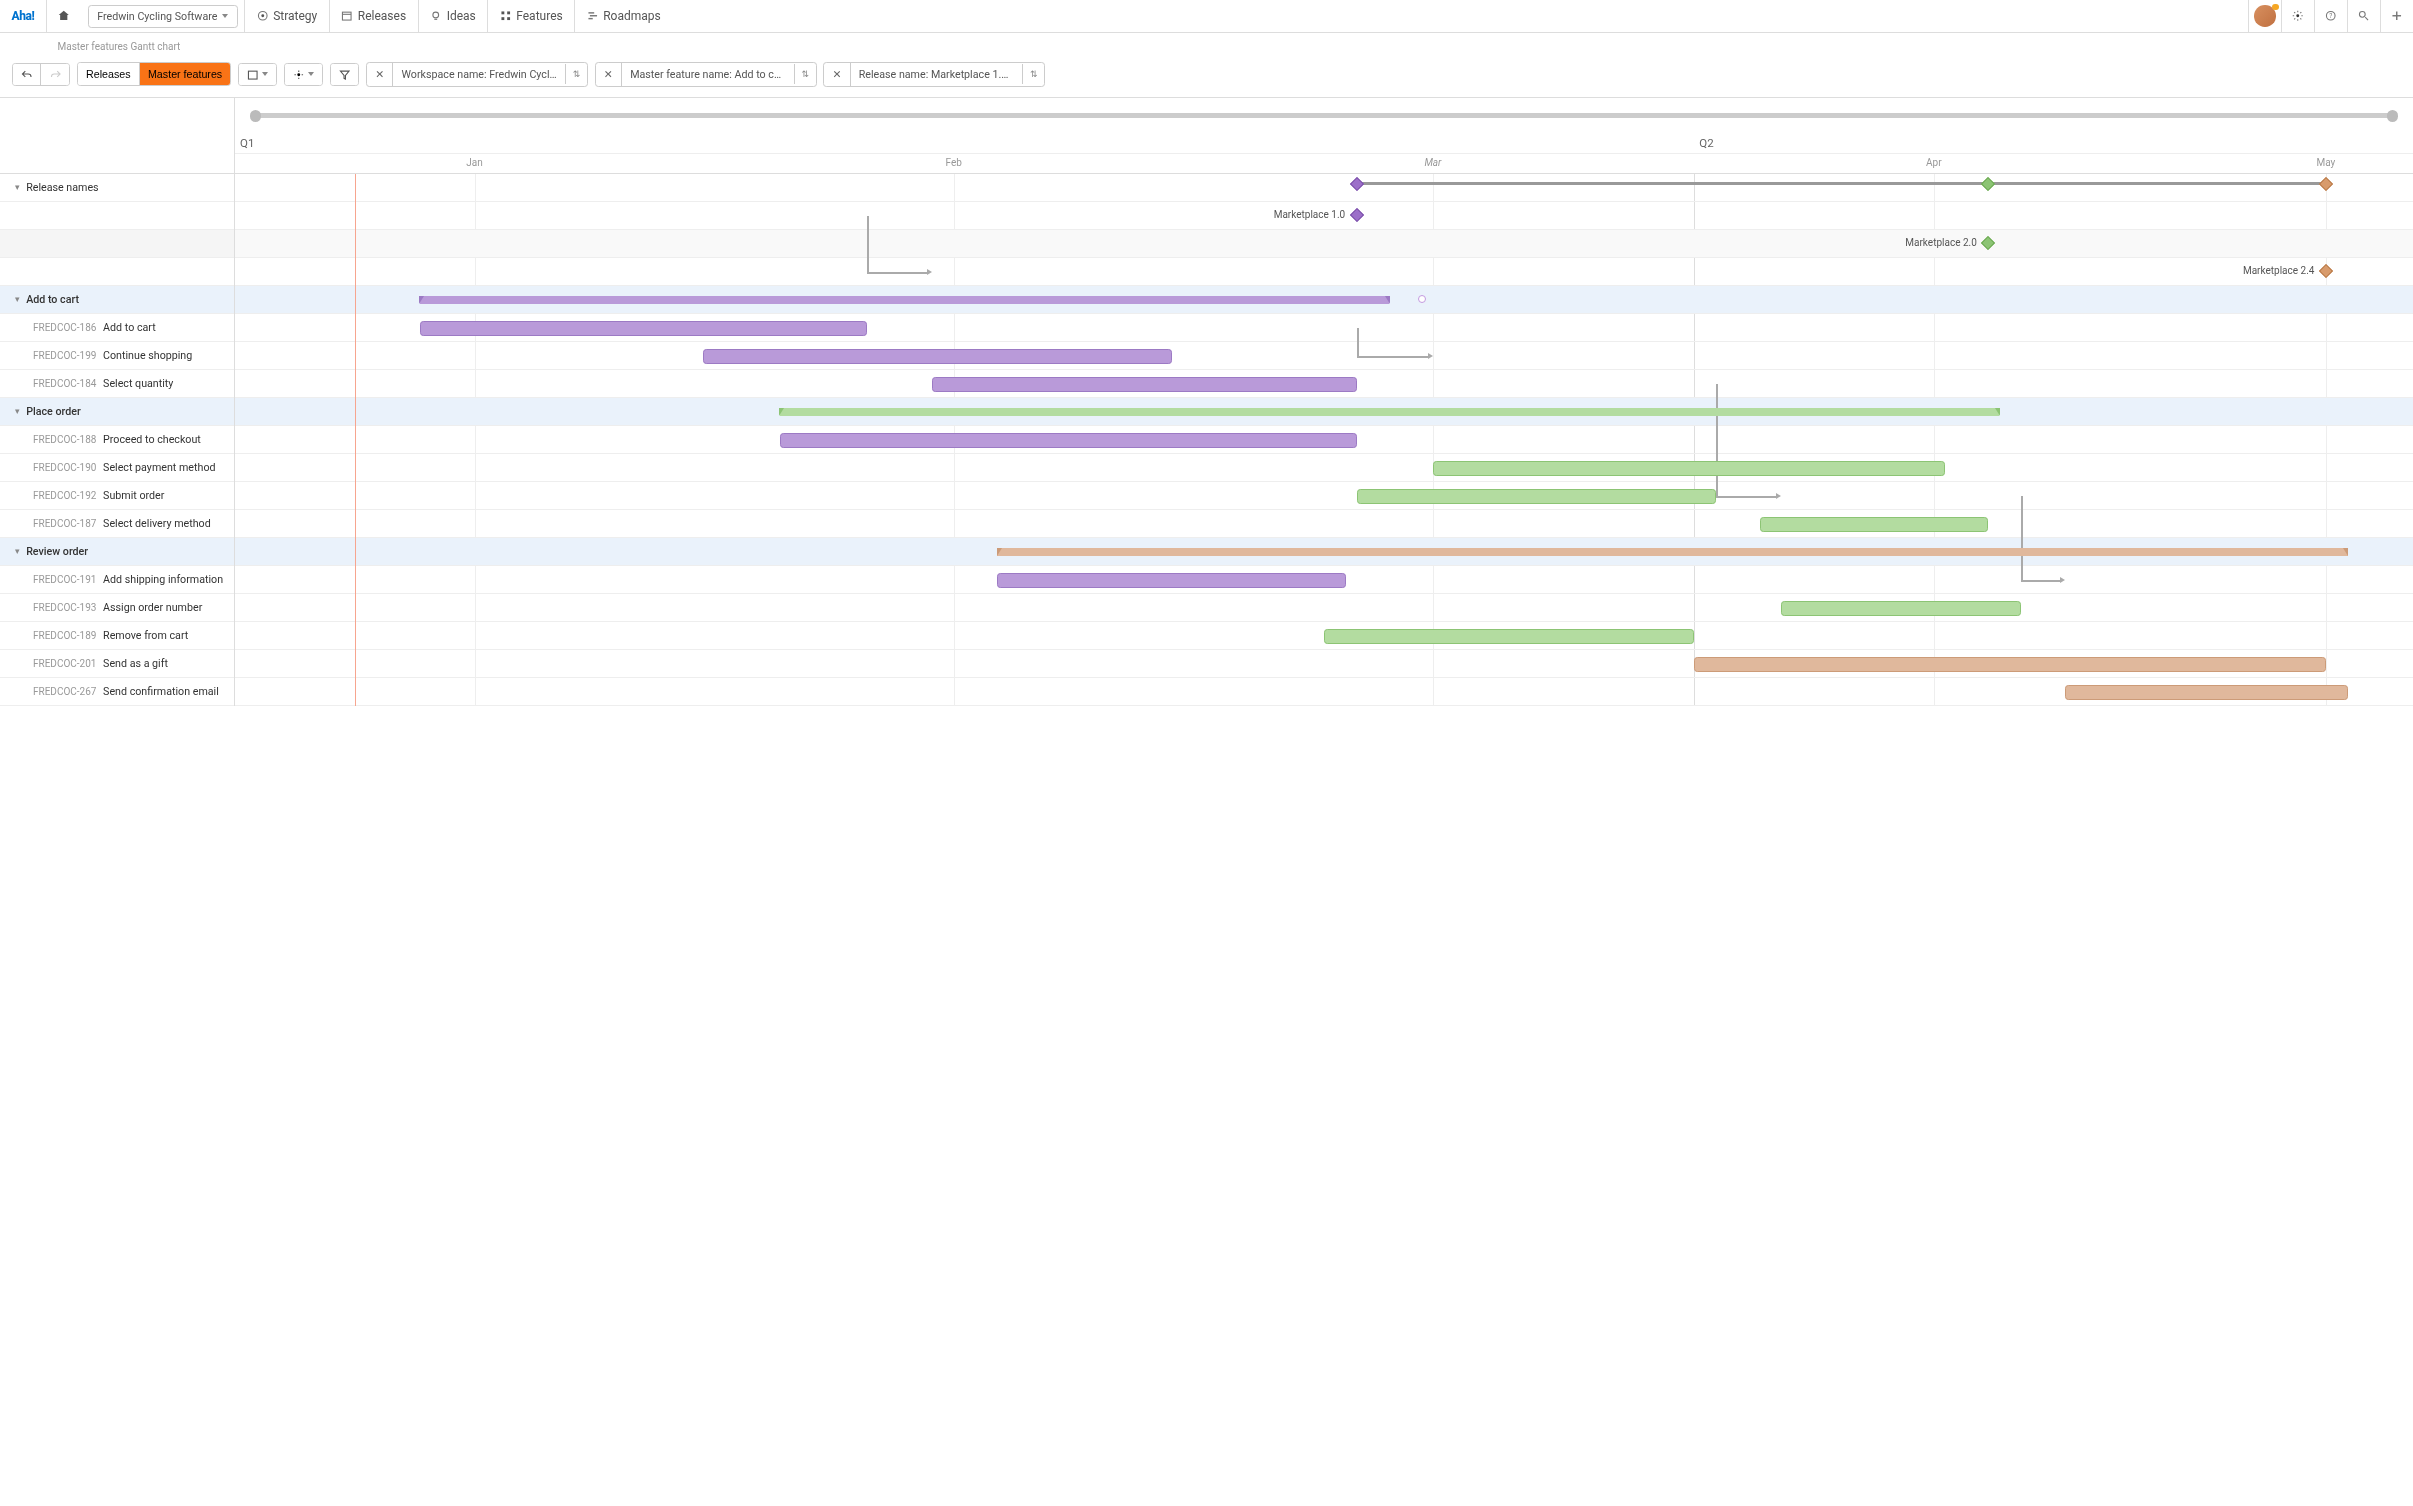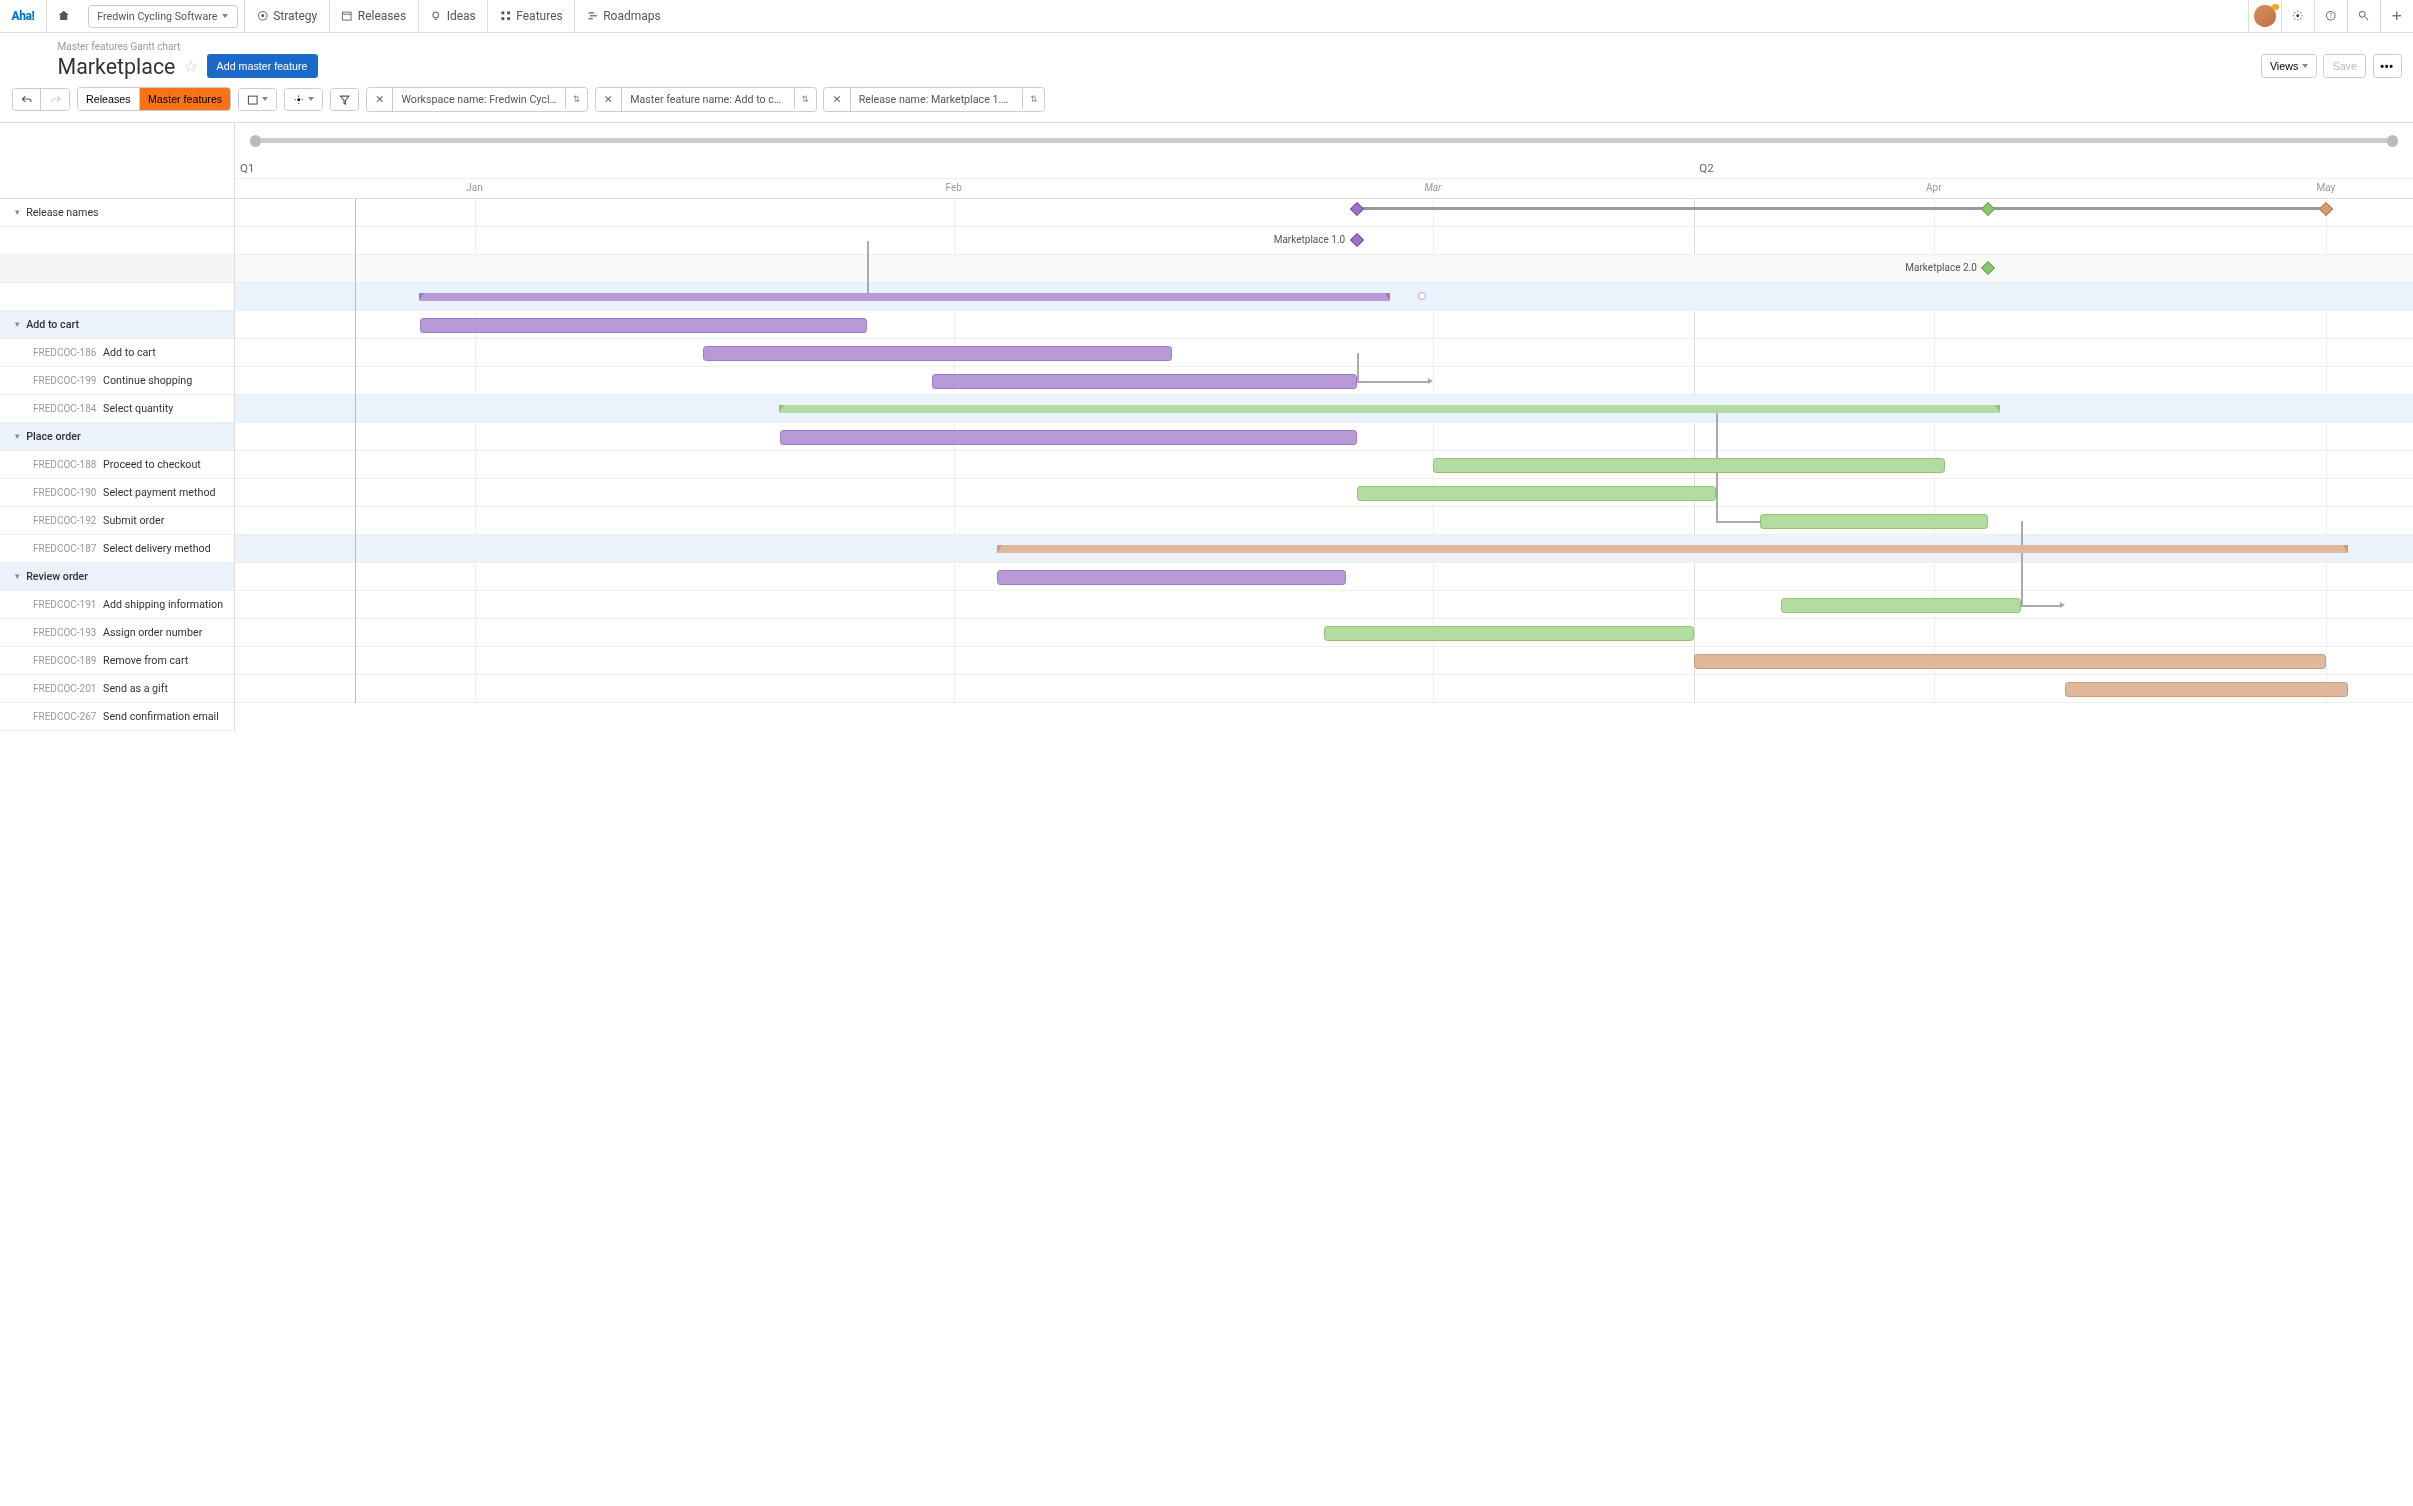--- a/index.html
+++ b/index.html
@@ -183,33 +183,20 @@
         <svg class="ico" viewBox="0 0 16 16">
           <line x1="8" y1="2" x2="8" y2="14" stroke="#777" stroke-width="2"></line>
           <line x1="2" y1="8" x2="14" y2="8" stroke="#777" stroke-width="2"></line>
         </svg>
       </div>
   </div>
 </div>
 
 <div class="header">
   <div class="breadcrumb">Master features Gantt chart</div>
-  <div class="title-row">
-    <div class="title">Marketplace</div>
-    <span class="star">☆</span>
-    <button class="add-btn">Add master feature</button>
-    <div class="title-right">
-      <button class="views-btn">
-          <span>Views</span>
-          <span class="caret-down"></span>
-        </button>
-      <button class="save-btn">Save</button>
-      <button class="more-btn">•••</button>
-    </div>
-  </div>
 </div>
 
 <div class="toolbar">
   <div class="btngroup">
     <button>
         <svg class="ico" viewBox="0 0 16 16">
           <path d="M6 3L2 7l4 4M2 7h8a4 4 0 014 4" fill="none" stroke="#555" stroke-width="1.5"></path>
         </svg>
       </button>
     <button style="color:#ccc">
@@ -375,20 +362,24 @@
       </div>
       <div id="milestone-rows">
           <div class="gantt-row">
             <span class="milestone-label" style="right: calc(48.5% + 11.5px); top: 7.4px;">Marketplace 1.0</span>
             <div class="diamond purple" style="left: calc(51.5% - 5px); top: 8.2px;"></div>
           </div>
           <div class="gantt-row stripe">
             <span class="milestone-label" style="right: calc(19.5% + 11.5px); top: 7.4px;">Marketplace 2.0</span>
             <div class="diamond green" style="left: calc(80.5% - 5px); top: 8.2px;"></div>
           </div>
+          <div class="gantt-row">
+            <span class="milestone-label" style="right: calc(4% + 11.5px); top: 7.4px;">Marketplace 2.4</span>
+            <div class="diamond orange" style="left: calc(96% - 5px); top: 8.2px;"></div>
+          </div>
         </div>
       <div id="gantt-rows">
           <div class="gantt-row group">
             <div class="groupbar purple" style="left: 8.5%; width: 44.5%;"></div>
             <div class="circle-open" style="left: calc(54.5% - 4.1px); top: 9px;"></div>
           </div>
           <div class="gantt-row">
             <div class="bar purple" style="left: 8.5%; width: 20.5%;"></div>
           </div>
           <div class="gantt-row">

